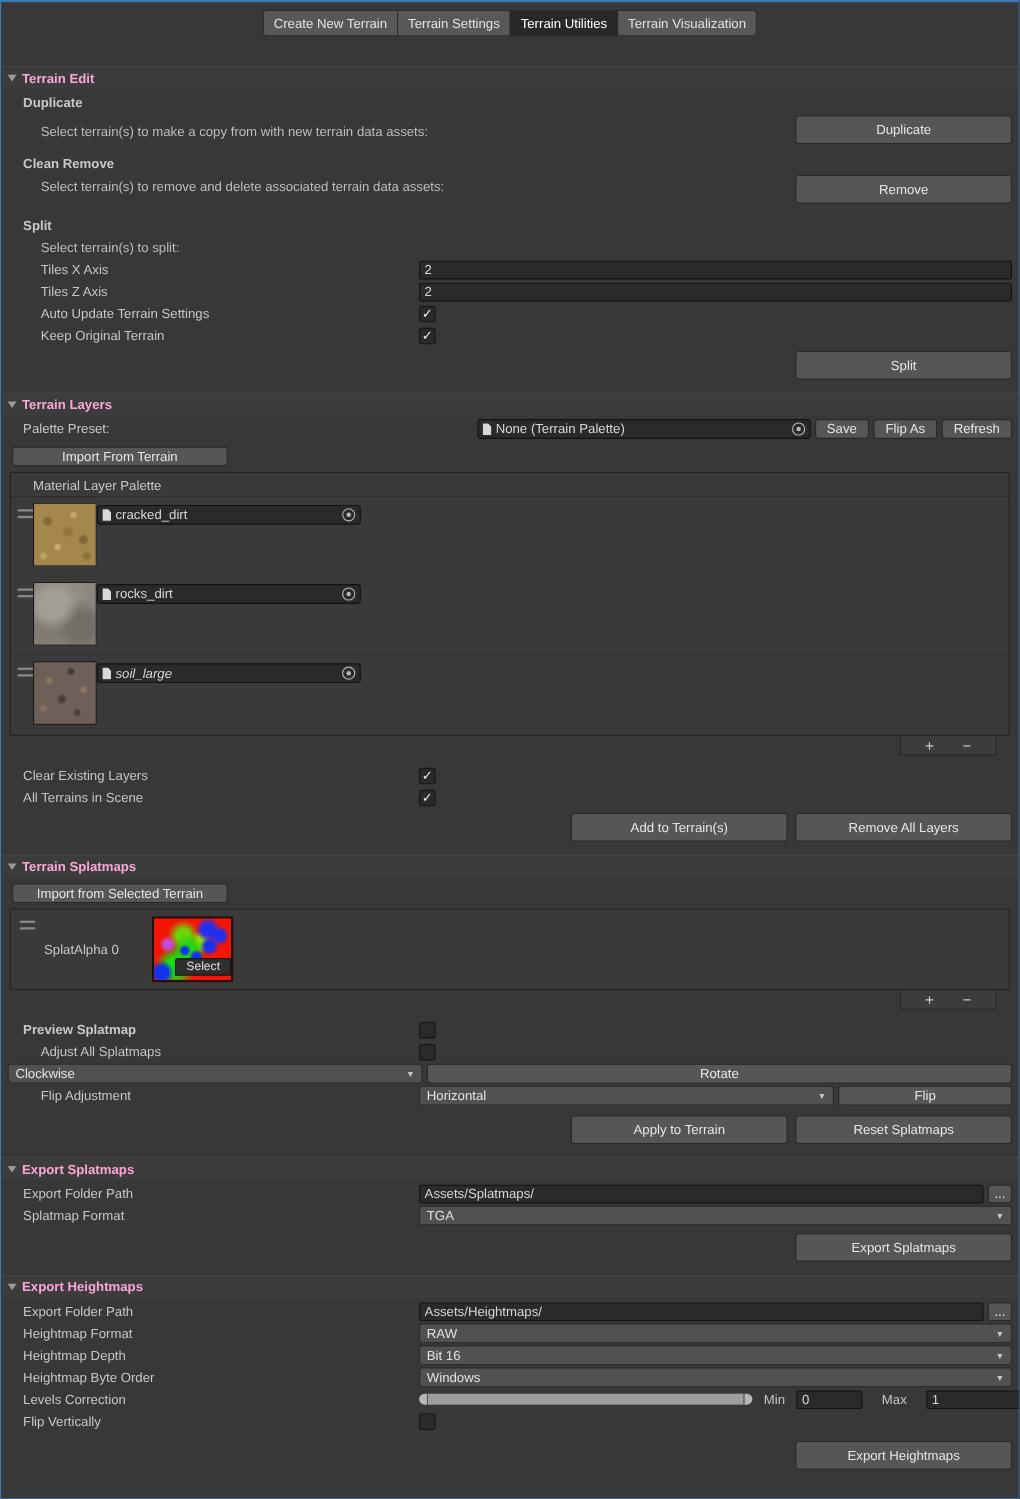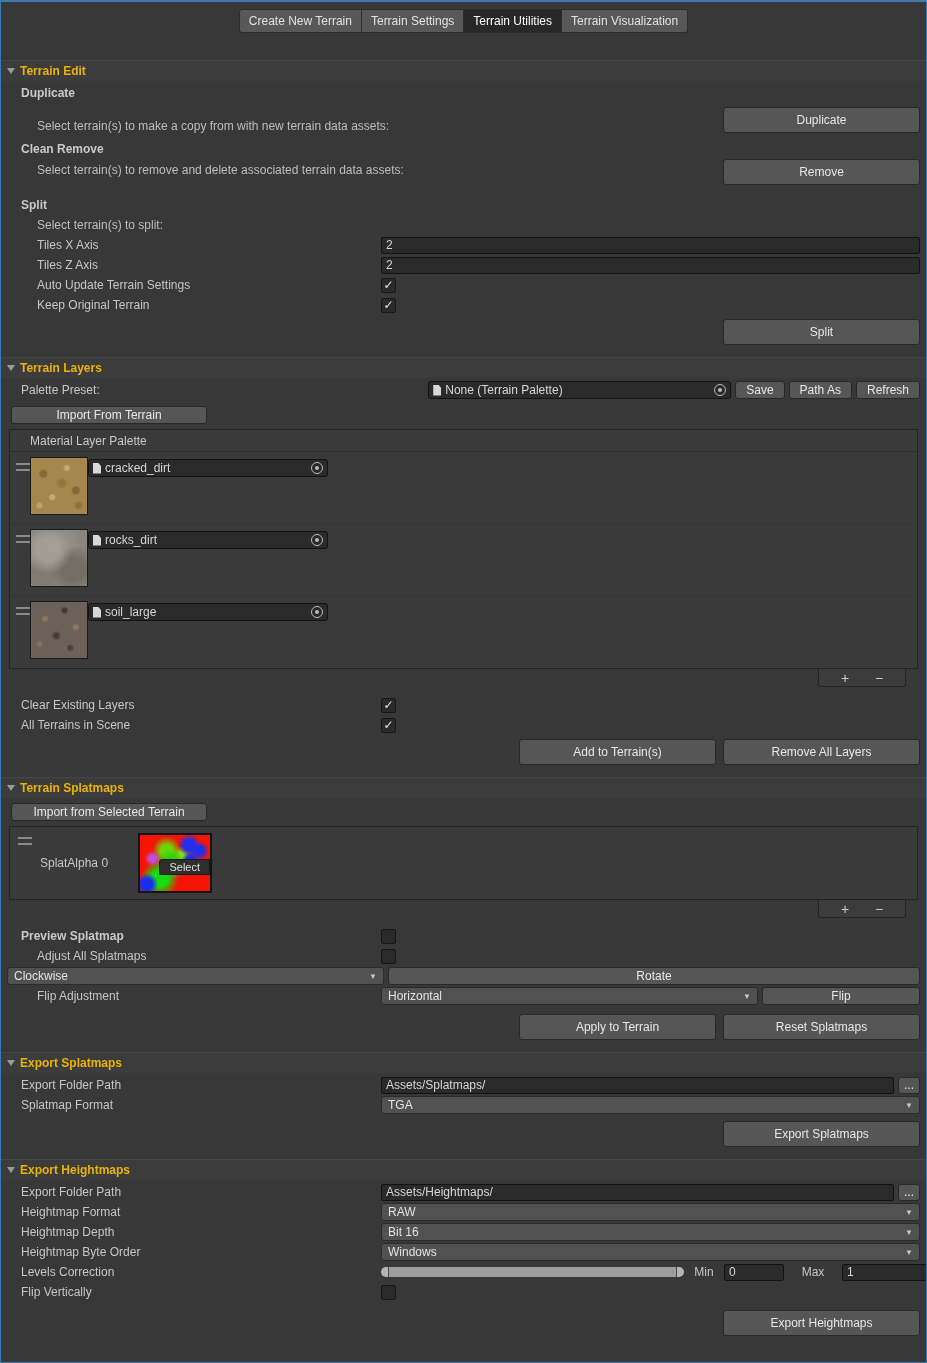--- a/index.html
+++ b/index.html
@@ -29,21 +29,21 @@
     border-left-width:0; cursor:pointer; line-height:14px;
   }
   .tab:first-child { border-left-width:1px; border-radius:3px 0 0 3px; }
   .tab:last-child { border-radius:0 3px 3px 0; }
   .tab.active { background:#282828; color:#ffffff; }
 
   
   .section { border-top:1px solid #474747; flex:0 0 auto; }
   .sec-header { height:20px; display:flex; align-items:center; padding-left:6px; gap:5px; background:#3c3c3c; }
   .foldout { width:0; height:0; border-left:4px solid transparent; border-right:4px solid transparent; border-top:6px solid #9a9a9a; display:inline-block; }
-  .sec-title { font-weight:bold; color:#eab308; }
+  .sec-title { font-weight:bold; color:#f9a8d4; }
   .sec-body { padding:2px 6px 8px 6px; }
 
   .frow { display:flex; align-items:center; min-height:20px; }
   .label-col { flex:0 0 374px; }
   .ind1 { padding-left:14px; }
   .ind2 { padding-left:30px; }
   .bold { font-weight:bold; color:#c9c9c9; }
   .desc { color:#bdbdbd; }
 
   
@@ -80,21 +80,21 @@
   }
   .doc-icon { width:8px; height:11px; background:#d8d8d8; clip-path:polygon(0 0,62% 0,100% 32%,100% 100%,0 100%); flex:0 0 auto; }
   .obj-name { flex:1; white-space:nowrap; overflow:hidden; }
   .picker { width:12px; height:12px; border:1px solid #b9b9b9; border-radius:50%; position:relative; flex:0 0 auto; margin-right:2px; cursor:pointer; }
   .picker::after { content:""; position:absolute; left:3px; top:3px; width:4px; height:4px; background:#b9b9b9; border-radius:50%; }
 
   
   .listbox { border:1px solid #242424; background:#3a3a3a; margin:4px 2px 0 2px; }
   .listbox-header { height:22px; display:flex; align-items:center; padding-left:20px; border-bottom:1px solid #2e2e2e; color:#c9c9c9; }
   .layer-row { height:72px; display:flex; align-items:flex-start; padding:5px 6px; border-bottom:1px solid #343434; }
-  .layer-row:last-child { border-bottom:none; }
+  .layer-row:last-child { border-bottom:none;font-style:italic; }
   .drag-handle { width:14px; height:8px; border-top:2px solid #8a8a8a; border-bottom:2px solid #8a8a8a; margin-top:6px; flex:0 0 auto; cursor:grab; }
   .thumb { width:58px; height:58px; border:1px solid #1a1a1a; flex:0 0 auto; }
   .thumb-0 { background-color:#a5874e;
     background-image:
       radial-gradient(circle at 22% 28%, rgba(120,90,40,.65) 0 3px, transparent 5px),
       radial-gradient(circle at 64% 18%, rgba(220,190,130,.6) 0 2px, transparent 4px),
       radial-gradient(circle at 80% 58%, rgba(110,82,38,.6) 0 3px, transparent 5px),
       radial-gradient(circle at 38% 70%, rgba(226,198,140,.55) 0 2px, transparent 4px),
       radial-gradient(circle at 55% 45%, rgba(130,100,48,.5) 0 3px, transparent 6px),
       radial-gradient(circle at 15% 85%, rgba(220,190,130,.5) 0 2px, transparent 4px),
@@ -134,21 +134,21 @@
       radial-gradient(circle at 72% 45%, #1830f0 0 7%, rgba(24,48,240,0) 15%),
       radial-gradient(circle at 55% 62%, #1530ee 0 6%, rgba(21,48,238,0) 13%),
       radial-gradient(circle at 40% 52%, #1530ee 0 5%, rgba(21,48,238,0) 11%),
       radial-gradient(circle at 10% 88%, #1530ee 0 7%, rgba(21,48,238,0) 14%),
       radial-gradient(circle at 28% 78%, #15dd10 0 12%, rgba(21,221,16,0) 28%),
       radial-gradient(circle at 45% 52%, #25d510 0 14%, rgba(37,213,16,0) 32%),
       radial-gradient(circle at 38% 28%, #6cd50a 0 10%, rgba(108,213,10,0) 24%),
       radial-gradient(circle at 60% 38%, #a8dd05 0 8%, rgba(168,221,5,0) 19%),
       #f51505; }
   .select-btn {
-    position:absolute; right:0; bottom:16px; background:#2e2e2e; border:1px solid #1a1a1a; border-radius:3px 0 0 0;
+    position:absolute; right:0; bottom:4px; background:#2e2e2e; border:1px solid #1a1a1a; border-radius:3px 0 0 0;
     color:#e0e0e0; font-size:11px; padding:1px 9px; cursor:pointer;
   }
 
   
   .minmax { position:relative; width:303px; height:10px; flex:0 0 auto; }
   .minmax .track { position:absolute; left:8px; right:8px; top:0; height:10px; background:#9e9e9e; }
   .minmax .cap { position:absolute; top:0; width:8px; height:10px; background:#b5b5b5; }
   .minmax .cap.left { left:0; border-radius:5px 0 0 5px; border-right:1px solid #4a4a4a; }
   .minmax .cap.right { right:0; border-radius:0 5px 5px 0; border-left:1px solid #4a4a4a; }
 
@@ -171,21 +171,21 @@
 
   <div class="section" style="margin-top:20px;">
     <div class="sec-header">
       <span class="foldout"></span>
       <span class="sec-title">Terrain Edit</span>
     </div>
     <div class="sec-body">
       <div class="frow">
           <span class="bold ind1">Duplicate</span>
         </div>
-      <div class="frow" style="align-items:flex-end; min-height:30px;">
+      <div class="frow" style="align-items:center; min-height:30px;">
         <span class="desc ind2" style="flex:1; padding-top:4px;">Select terrain(s) to make a copy from with new terrain data assets:</span>
         <button class="btn btn-wide">Duplicate</button>
       </div>
       <div class="frow" style="margin-top:6px;">
           <span class="bold ind1">Clean Remove</span>
         </div>
       <div class="frow" style="align-items:flex-start; min-height:30px;">
         <span class="desc ind2" style="flex:1; padding-top:4px;">Select terrain(s) to remove and delete associated terrain data assets:</span>
         <button class="btn btn-wide">Remove</button>
       </div>
@@ -230,21 +230,21 @@
       <div class="frow">
         <span class="ind1" style="flex:1;">Palette Preset:</span>
         <div class="objfield" style="width:303px;">
           <span class="doc-icon"></span>
           <span class="obj-name">None (Terrain Palette)</span>
           <span class="picker"></span>
         </div>
         <div class="gap4"></div>
         <button class="btn btn-mini">Save</button>
         <div class="gap4"></div>
-        <button class="btn btn-mini">Path As</button>
+        <button class="btn btn-mini">Flip As</button>
         <div class="gap4"></div>
         <button class="btn btn-mini">Refresh</button>
       </div>
       <div class="frow" style="margin-top:5px;">
         <button class="btn" style="width:196px; height:18px; margin-left:4px;">Import From Terrain</button>
       </div>
 
       <div class="listbox">
         <div class="listbox-header">Material Layer Palette</div>
 

